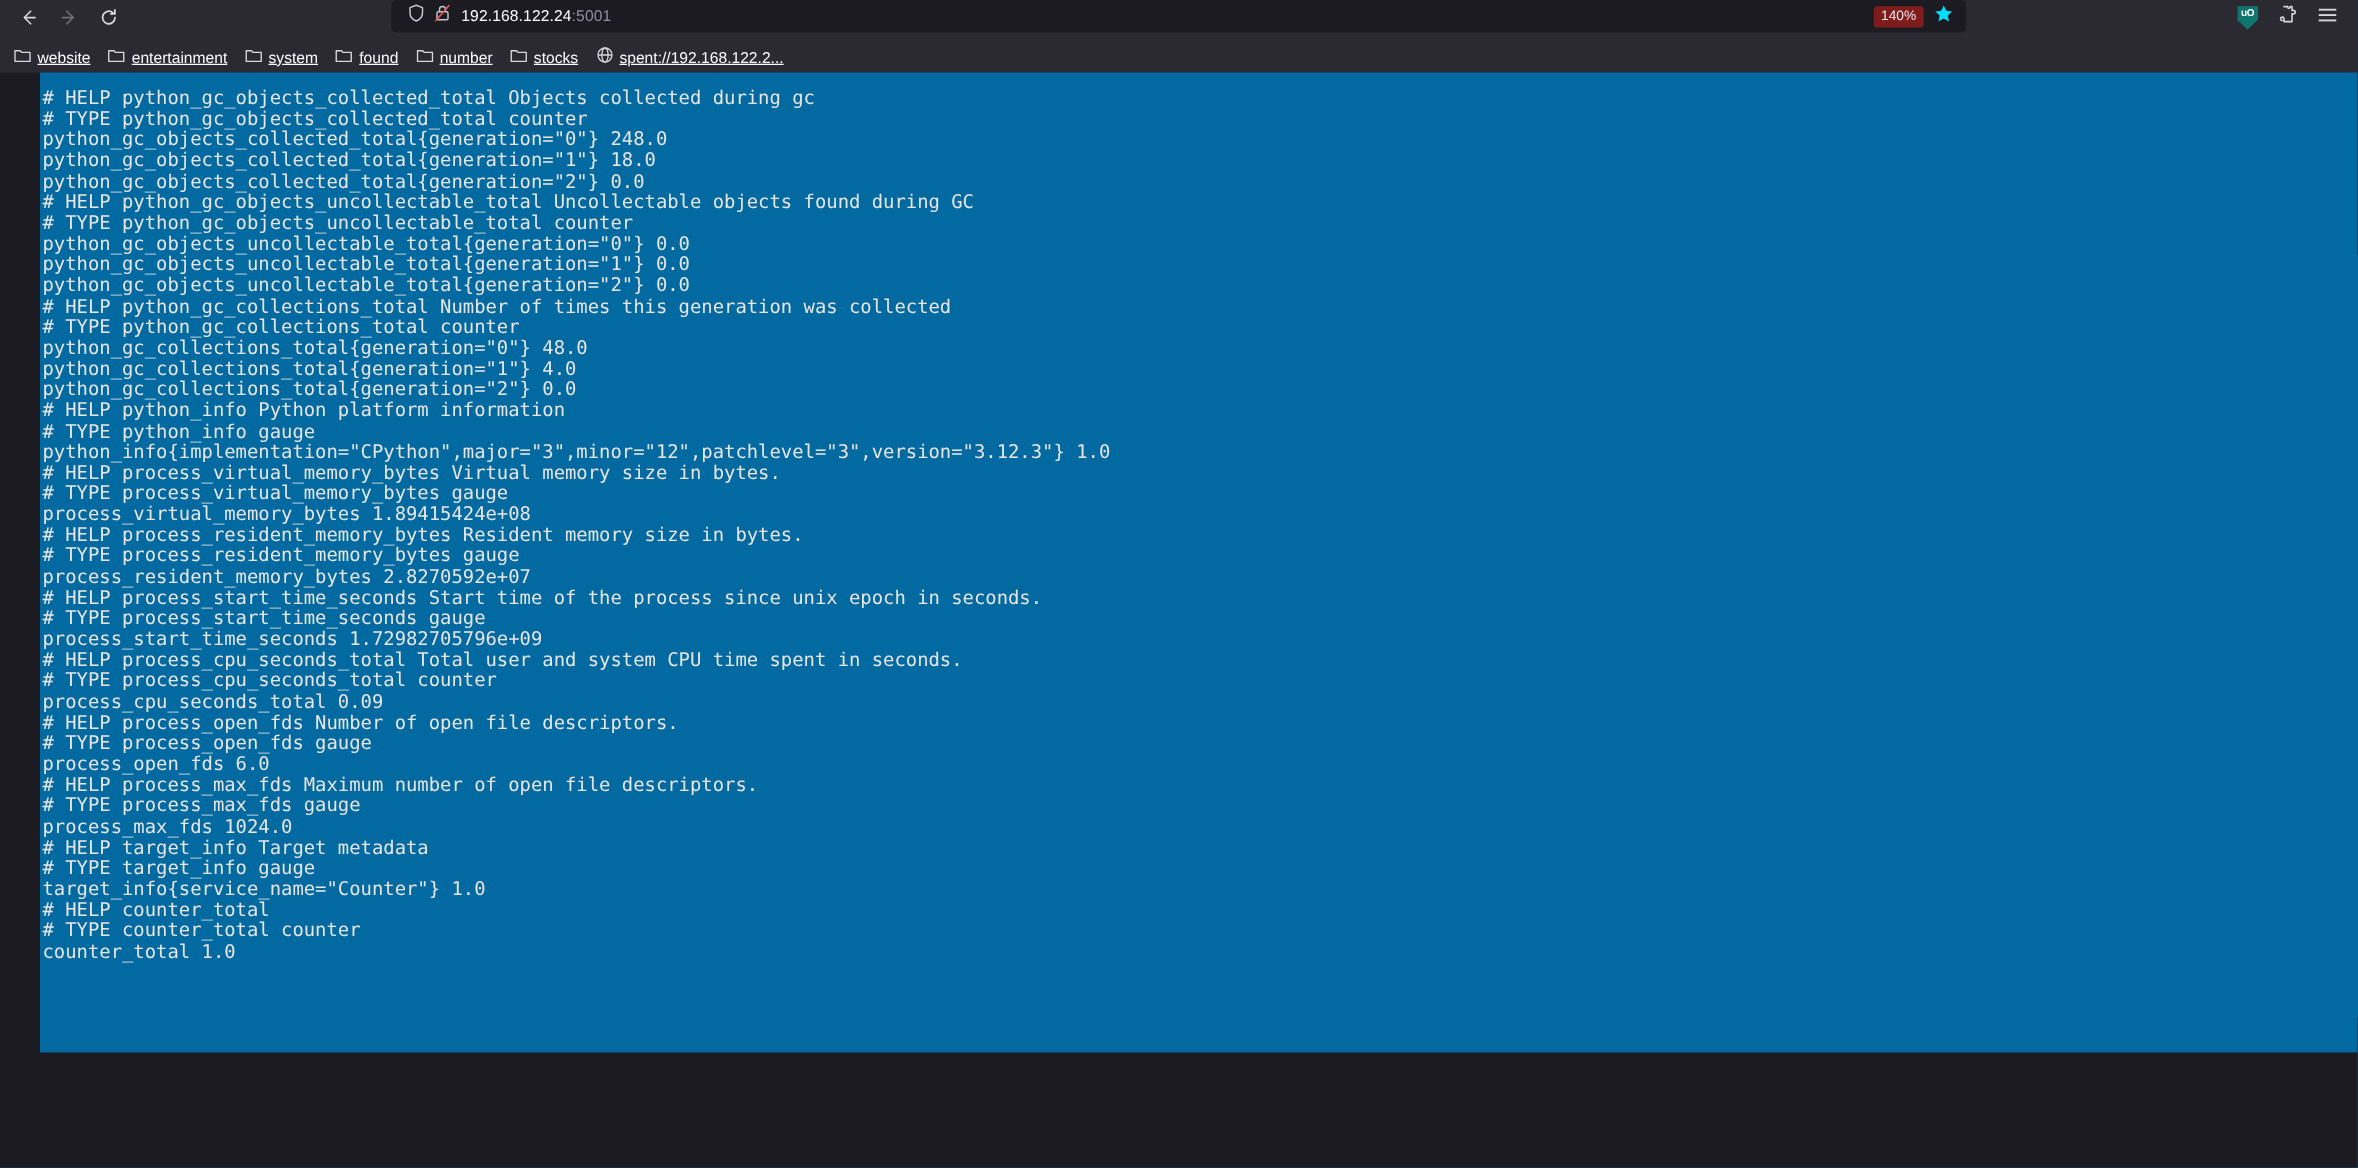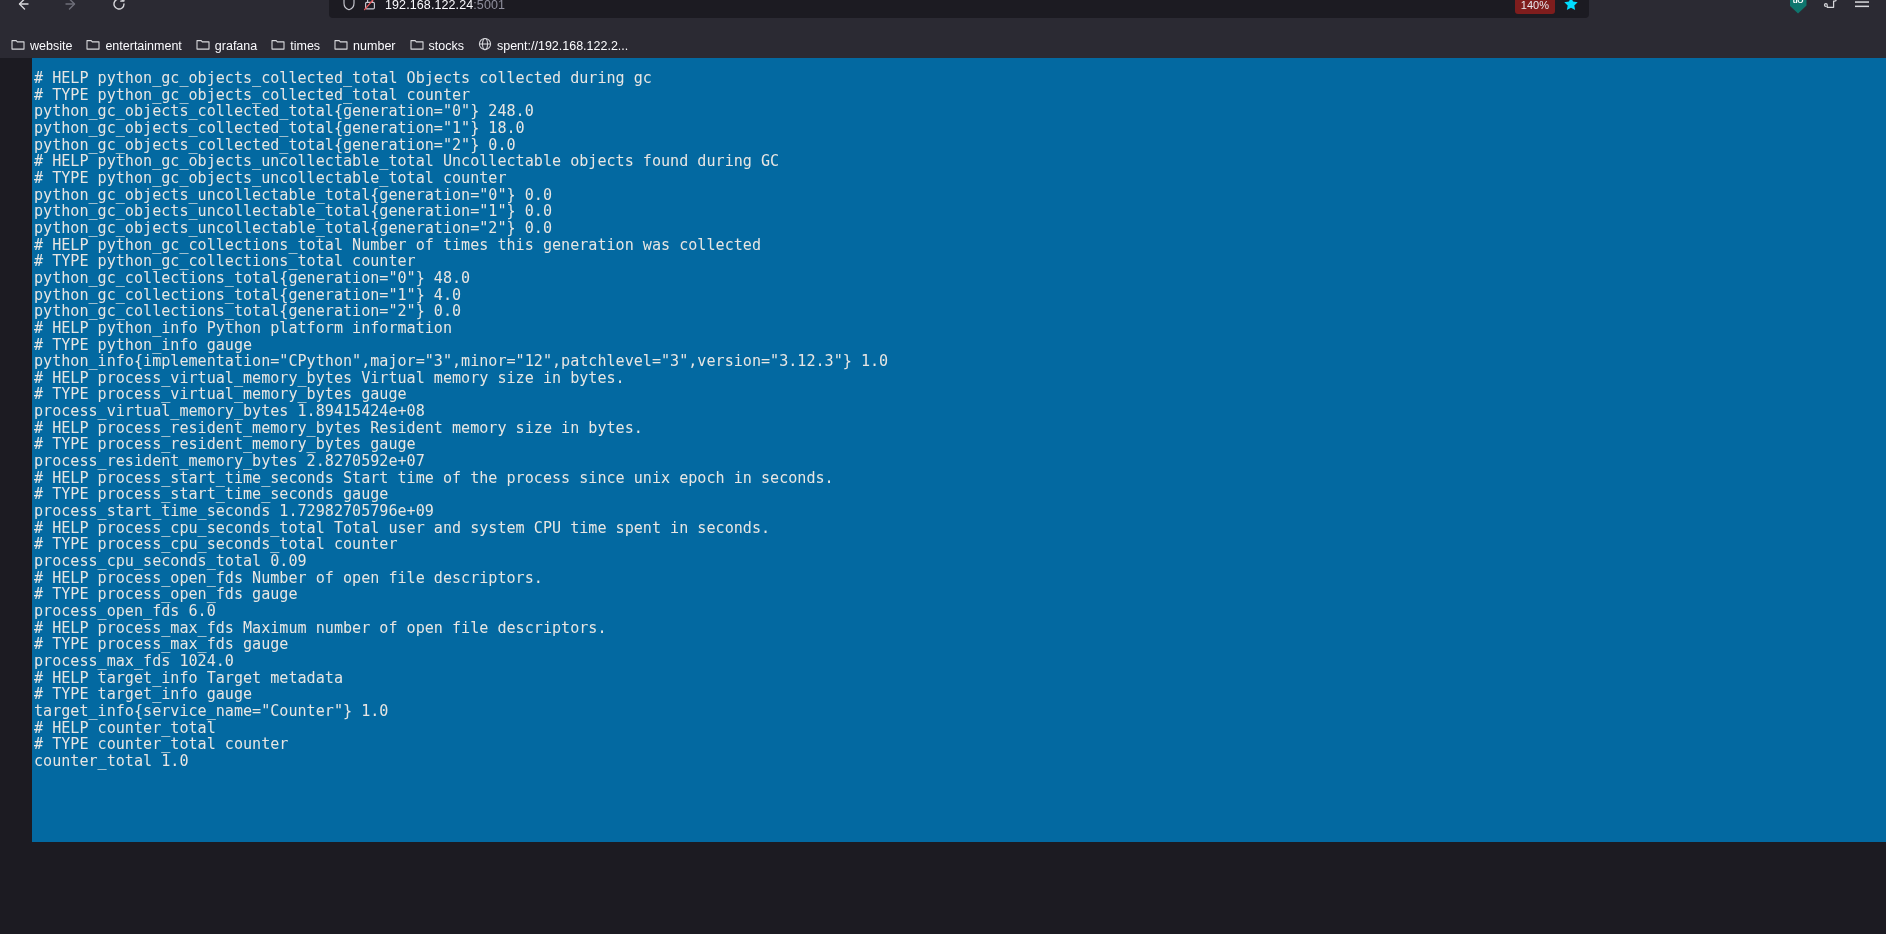--- a/index.html
+++ b/index.html
@@ -14,23 +14,23 @@
 
   
   #browser-chrome {
     background: #2b2a33;
     width: 100%;
   }
 
   #nav-toolbar {
     height: 34px;
     display: flex;
-    align-items: flex-end;
-    padding: 16px 8px;
-    gap: 18px;
+    align-items: flex-start;
+    padding: 0 8px;
+    gap: 2px;
   }
 
   .nav-btn {
     width: 30px; height: 28px;
     display: flex; align-items: center; justify-content: center;
     border-radius: 4px;
     flex: 0 0 auto;
   }
   .nav-btn svg { display: block; }
 
@@ -120,21 +120,21 @@
     display: flex;
     align-items: center;
     gap: 5px;
     padding: 2px 7px;
     border-radius: 3px;
     color: #fbfbfe;
     font-size: 12.5px;
     white-space: nowrap;
     line-height: 15px;
   }
-  .bookmark .bm-label { color: #fbfbfe; }
+  .bookmark .bm-label { color: #fbfbfe; text-decoration: underline; }
 
   
   #page-content {
     background: #0369a1;
     width: 100%;
     height: 784px;
     overflow: hidden;
     padding: 0;
     margin-left: 32px;
   }
@@ -255,30 +255,30 @@
       </span>
       <span class="bm-label">entertainment</span>
     </div>
 
     <div class="bookmark">
       <span>
         <svg width="14" height="13" viewBox="0 0 14 13" fill="none">
           <path d="M1 2.6h4.2l1.1 1.3H13v7.2H1V2.6z" stroke="#d7d7db" stroke-width="1.1" fill="none" stroke-linejoin="round"></path>
         </svg>
       </span>
-      <span class="bm-label">grafana</span>
-    </div>
-
-    <div class="bookmark">
-      <span>
-        <svg width="14" height="13" viewBox="0 0 14 13" fill="none">
-          <path d="M1 2.6h4.2l1.1 1.3H13v7.2H1V2.6z" stroke="#d7d7db" stroke-width="1.1" fill="none" stroke-linejoin="round"></path>
-        </svg>
-      </span>
-      <span class="bm-label">times</span>
+      <span class="bm-label">system</span>
+    </div>
+
+    <div class="bookmark">
+      <span>
+        <svg width="14" height="13" viewBox="0 0 14 13" fill="none">
+          <path d="M1 2.6h4.2l1.1 1.3H13v7.2H1V2.6z" stroke="#d7d7db" stroke-width="1.1" fill="none" stroke-linejoin="round"></path>
+        </svg>
+      </span>
+      <span class="bm-label">found</span>
     </div>
 
     <div class="bookmark">
       <span>
         <svg width="14" height="13" viewBox="0 0 14 13" fill="none">
           <path d="M1 2.6h4.2l1.1 1.3H13v7.2H1V2.6z" stroke="#d7d7db" stroke-width="1.1" fill="none" stroke-linejoin="round"></path>
         </svg>
       </span>
       <span class="bm-label">number</span>
     </div>

